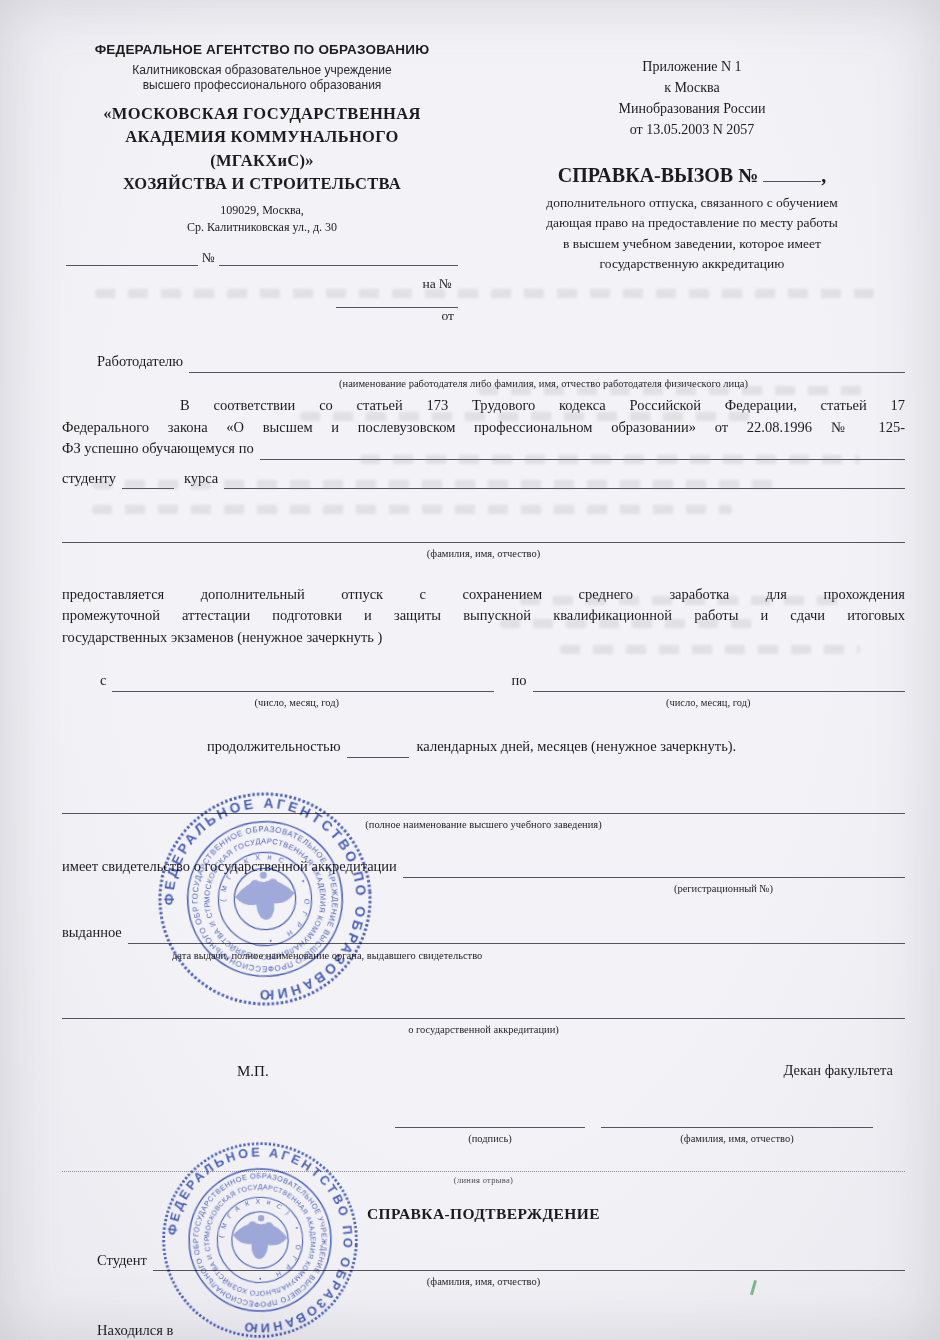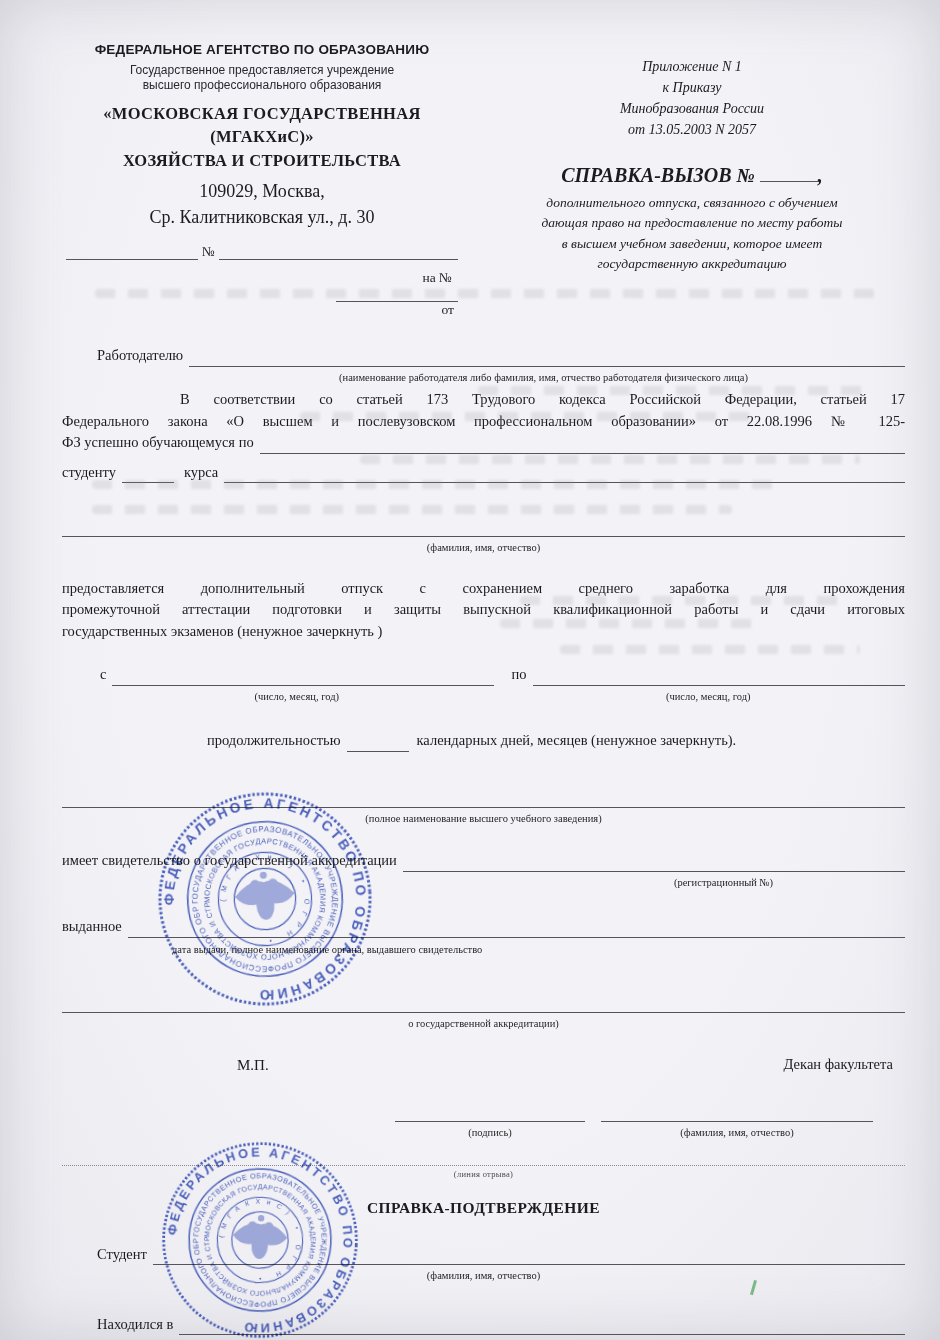--- a/index.html
+++ b/index.html
@@ -11,26 +11,26 @@
     overflow:hidden;
   }
   .paper{
     position:relative;width:940px;height:1340px;
     background:radial-gradient(ellipse at 50% 38%, #f3f2f6 55%, #eae9ef 100%);
     box-shadow:inset 0 0 60px rgba(120,118,130,.25);
   }
   
   .header{display:flex;padding-top:42px;}
   .h-left{width:420px;margin-left:52px;text-align:center;}
-  .h-right{width:380px;margin-left:30px;text-align:center;font-style:italic;}
+  .h-right{width:380px;margin-left:30px;text-align:center;}
   .agency{font-family:"Liberation Sans","DejaVu Sans",sans-serif;font-weight:bold;font-size:13.5px;letter-spacing:.2px;}
   .orgline{font-family:"Liberation Sans","DejaVu Sans",sans-serif;font-size:12px;line-height:1.25;color:#2a2930;}
   .org-wrap{margin-top:6px;}
   .academy{font-weight:bold;font-size:16.5px;line-height:1.42;margin-top:9px;letter-spacing:.3px;}
-  .address{font-size:18px;line-height:1.45;margin-top:6px;}
+  .address{font-size:12px;line-height:1.45;margin-top:6px;}
   .numrow{display:flex;align-items:flex-end;font-size:13.5px;margin-top:14px;padding:0 14px;}
   .numrow2{margin-top:10px;flex-direction:column;}
   .annex{font-size:14px;line-height:1.5;margin-top:14px;}
   .svtitle{font-weight:bold;font-size:20px;margin-top:24px;white-space:nowrap;}
   .svsub{font-size:13.5px;line-height:1.5;margin-top:6px;}
   
   .bodyarea{position:relative;margin:26px 35px 0 62px;}
   .row{display:flex;align-items:flex-end;position:relative;}
   .blank{border-bottom:1px solid #56535c;flex:1;height:15px;}
   .blank.fixed{flex:none;}
@@ -67,25 +67,26 @@
 </style>
 </head>
 <body>
 
 <div class="paper">
 
   <div class="header">
     <div class="h-left">
       <div class="agency">ФЕДЕРАЛЬНОЕ АГЕНТСТВО ПО ОБРАЗОВАНИЮ</div>
       <div class="org-wrap">
-        <div class="orgline">Государственное предоставляется учреждение</div>
+        <div class="orgline">Калитниковская образовательное учреждение</div>
         <div class="orgline">высшего профессионального образования</div>
       </div>
       <div class="academy">
         <div>«МОСКОВСКАЯ ГОСУДАРСТВЕННАЯ</div>
+        <div>АКАДЕМИЯ КОММУНАЛЬНОГО</div>
         <div>(МГАКХиС)»</div>
         <div>ХОЗЯЙСТВА И СТРОИТЕЛЬСТВА</div>
       </div>
       <div class="address">
         <div>109029, Москва,</div>
         <div>Ср. Калитниковская ул., д. 30</div>
       </div>
       <div class="numrow">
         <span class="blank fixed" style="width:132px"></span>
         <span class="lbl" style="padding:0 4px">№</span>
@@ -95,21 +96,21 @@
         <span class="lbl">на №</span>
         <span class="blank fixed" style="width:122px"></span>
         <span class="lbl" style="padding:0 4px">от</span>
         <span class="blank"></span>
       </div>
     </div>
 
     <div class="h-right">
       <div class="annex">
         <div>Приложение N 1</div>
-        <div>к Приказу</div>
+        <div>к Москва</div>
         <div>Минобразования России</div>
         <div>от 13.05.2003 N 2057</div>
       </div>
       <div class="svtitle">
         <span>СПРАВКА-ВЫЗОВ №</span>
         <span class="mini-blank" style="width:58px"></span><span>,</span>
       </div>
       <div class="svsub">
         <div>дополнительного отпуска, связанного с обучением</div>
         <div>дающая право на предоставление по месту работы</div>

